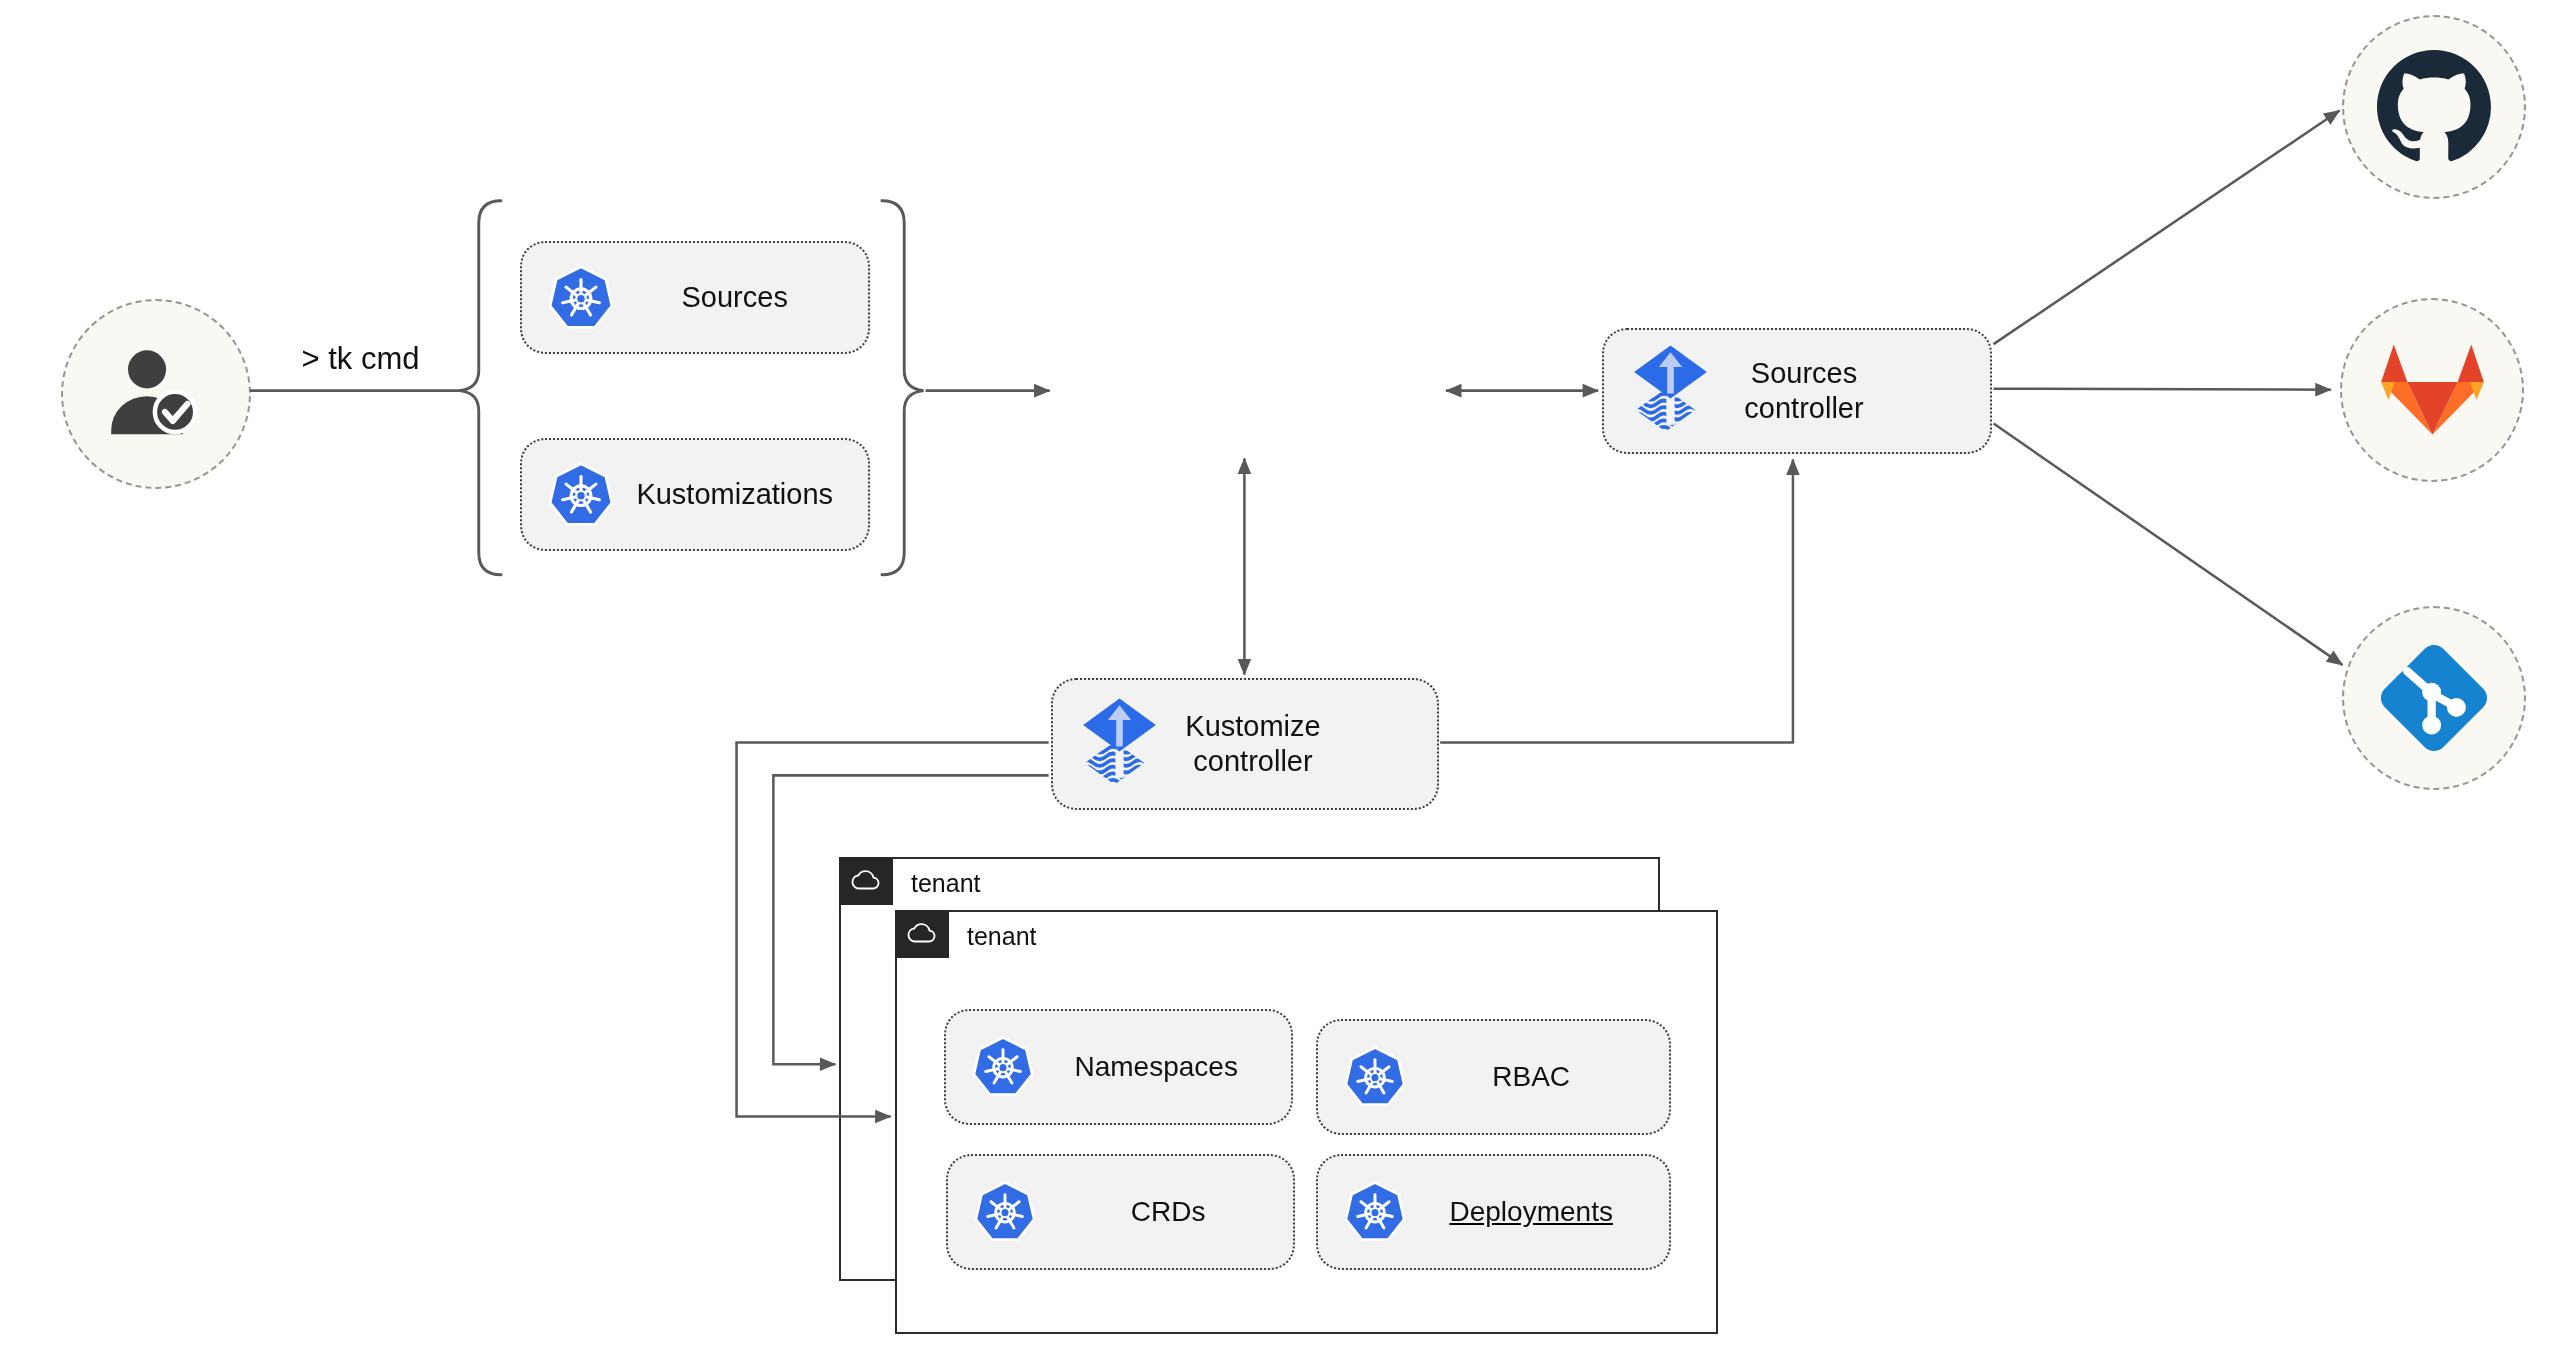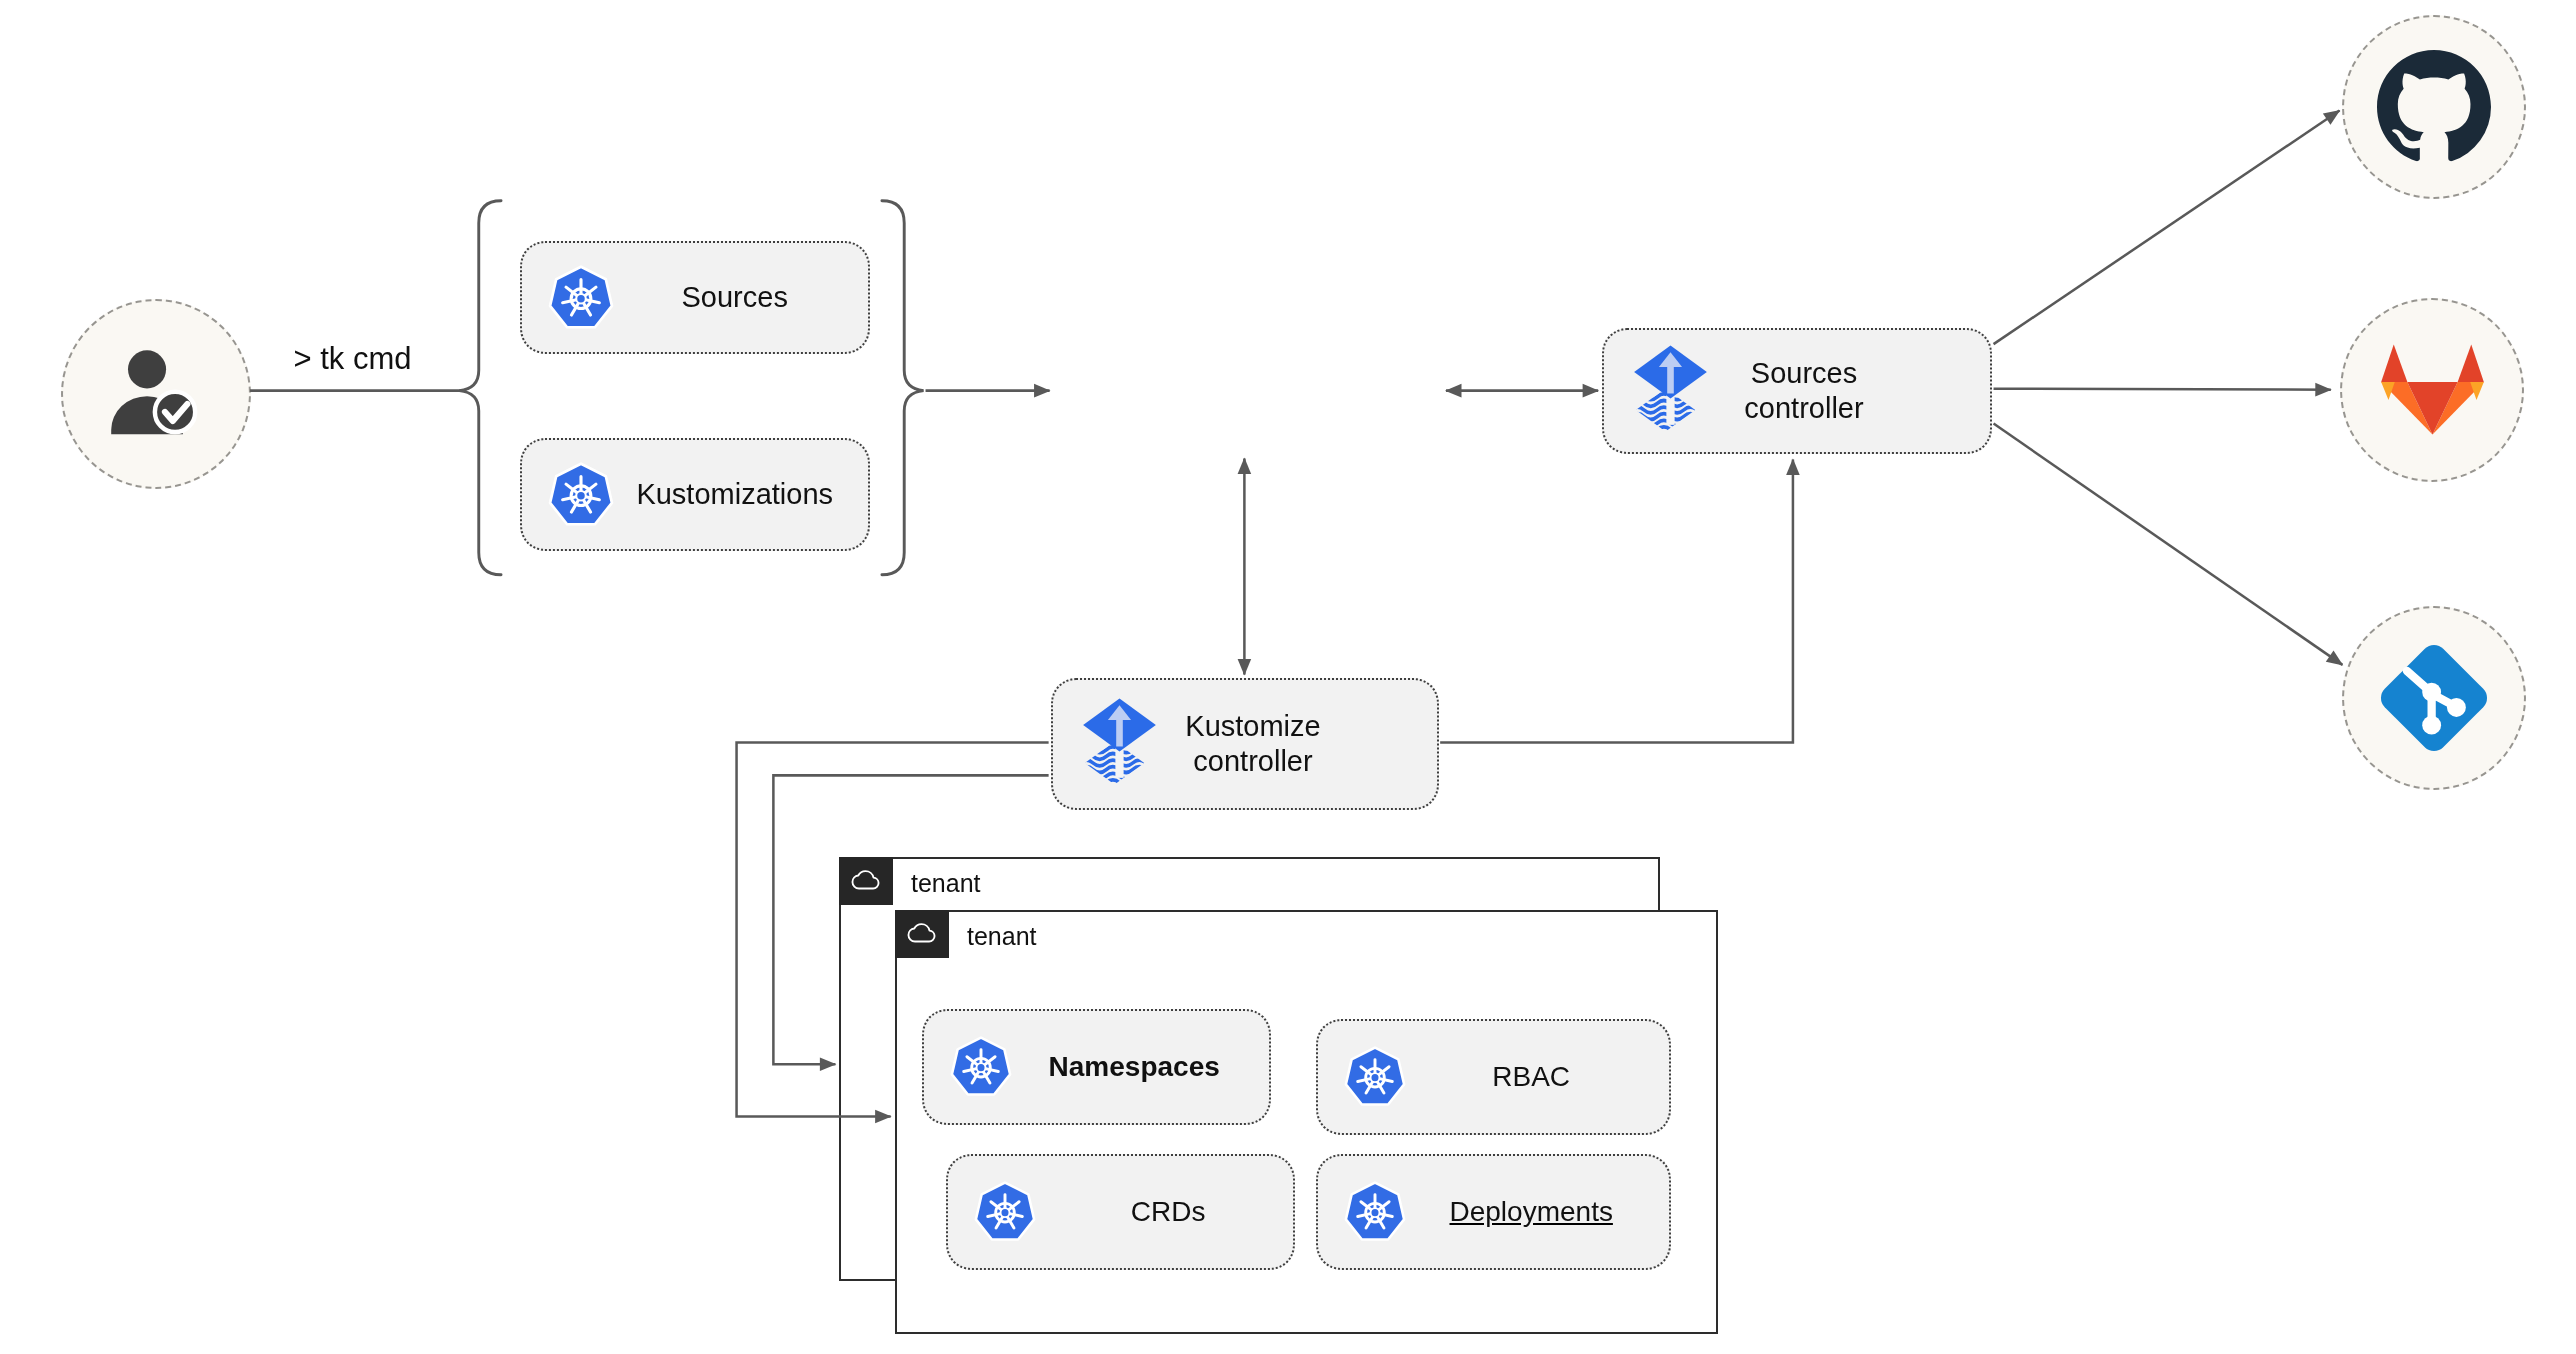--- a/index.html
+++ b/index.html
@@ -128,21 +128,21 @@
         <path d="M58,66 l7,8 l13,-15" stroke="#ffffff" stroke-width="5.5" fill="none" stroke-linecap="round" stroke-linejoin="round"></path>
       </symbol>
     </defs>
   </svg>
 
   <div class="circle" style="left:61px;top:299px;width:190px;height:190px;">
     <svg class="icon" width="112" height="112" viewBox="0 0 116 116">
         <use href="#sym-user"></use>
       </svg>
   </div>
-  <div class="cmd-label" style="left:267px;top:341px;width:171px;">&gt; tk cmd</div>
+  <div class="cmd-label" style="left:275px;top:341px;width:171px;">&gt; tk cmd</div>
 
   <div class="node" style="left:520px;top:241px;width:350px;height:113px;justify-content:flex-end;">
     <svg class="icon" width="68" height="68" viewBox="0 0 70 70">
         <use href="#sym-k8s"></use>
       </svg>
     <span class="node-label">Sources</span>
   </div>
   <div class="node" style="left:520px;top:438px;width:350px;height:113px;">
     <svg class="icon" width="68" height="68" viewBox="0 0 70 70">
         <use href="#sym-k8s"></use>
@@ -177,21 +177,21 @@
   </div>
 
   <div class="tenant" style="left:895px;top:910px;width:823px;height:424px;">
     <div class="tenant-tab">
       <svg class="icon" width="37" height="29" viewBox="0 0 38 30">
           <use href="#sym-cloud"></use>
         </svg>
     </div>
     <span class="tenant-label">tenant</span>
 
-    <div class="node" style="left:25px;top:97px;width:349px;height:116px;font-weight:bold;">
+    <div class="node" style="left:47px;top:97px;width:349px;height:116px;">
       <svg class="icon" width="64" height="64" viewBox="0 0 66 66">
           <use href="#sym-k8s"></use>
         </svg>
       <span class="node-label" style="font-size:28px;">Namespaces</span>
     </div>
     <div class="node" style="left:419px;top:107px;width:355px;height:116px;">
       <svg class="icon" width="64" height="64" viewBox="0 0 66 66">
           <use href="#sym-k8s"></use>
         </svg>
       <span class="node-label" style="font-size:28px;">RBAC</span>

